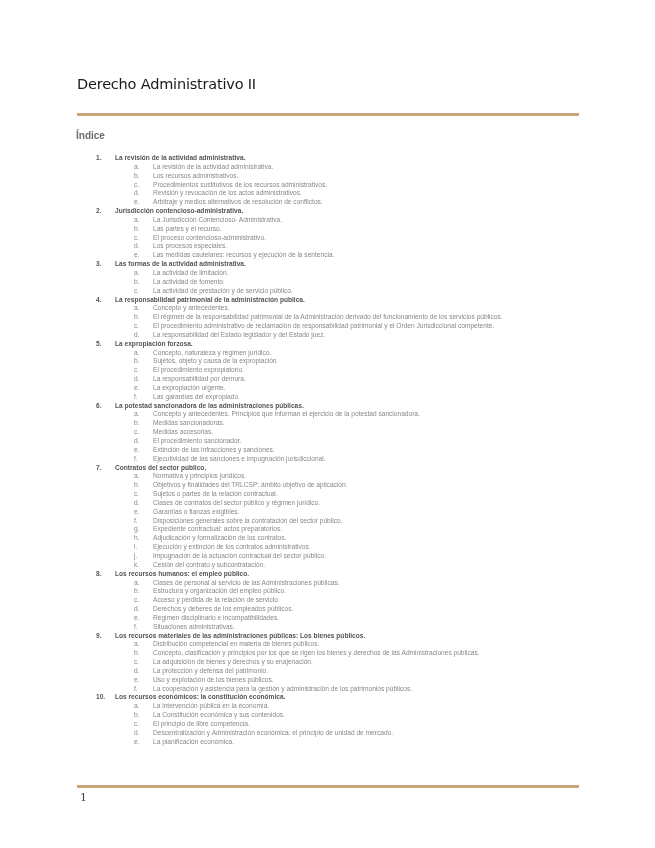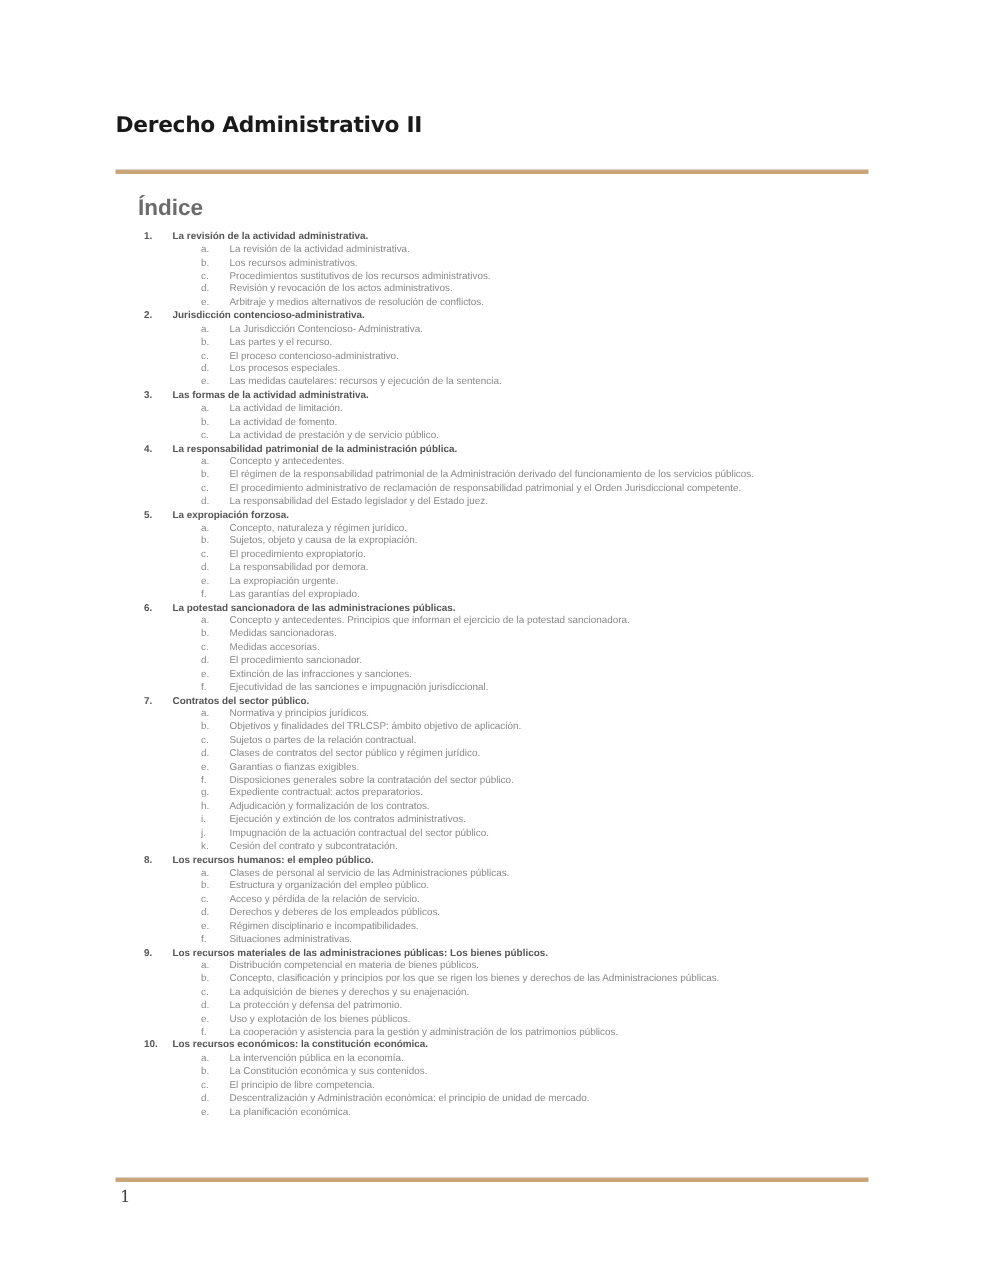--- a/index.html
+++ b/index.html
@@ -1,22 +1,22 @@
 <!DOCTYPE html>
 <html><head>
   <meta charset="utf-8">
   <style>
     html, body { margin: 0; padding: 0; background: #ffffff; }
     body { width: 655px; height: 848px; position: relative; overflow: hidden; font-family: "Liberation Sans", sans-serif; }
     .page { position: absolute; left: 0; top: 0; width: 655px; height: 848px; background: #fff; }
-    .doc-title { position: absolute; left: 77px; top: 76px; font-family: "DejaVu Sans", sans-serif; font-weight: bold; font-size: 14.5px; color: #1a1a1a; letter-spacing: -0.2px; margin: 0; }
+    .doc-title { position: absolute; left: 77px; top: 76px; font-family: "DejaVu Sans", sans-serif; font-weight: normal; font-size: 14.5px; color: #1a1a1a; letter-spacing: -0.2px; margin: 0; }
     .rule { position: absolute; left: 77px; width: 502px; height: 3px; background: #c9a57c; }
     .rule.top { top: 113px; }
     .rule.bottom { top: 785px; height: 2.5px; }
-    .index-heading { position: absolute; left: 92px; top: 130px; font-size: 15px; color: #6b6b6b; margin: 0; }
+    .index-heading { position: absolute; left: 76px; top: 130px; font-size: 10px; color: #6b6b6b; margin: 0; }
     .toc { position: absolute; left: 0; top: 154px; width: 655px; list-style: none; margin: 0; padding: 0; }
     .toc-section { margin: 0; padding: 0; }
     .sec-line { position: relative; height: 8.85px; line-height: 8.85px; font-size: 6.6px; white-space: nowrap; }
     .sec-num { position: absolute; left: 96px; color: #555; font-weight: bold; }
     .sec-title { position: absolute; left: 115px; color: #555; font-weight: bold; }
     .sub-list { list-style: none; margin: 0; padding: 0; }
     .sub-line { position: relative; height: 8.85px; line-height: 8.85px; font-size: 6.6px; white-space: nowrap; color: #888; }
     .sub-letter { position: absolute; left: 134px; }
     .sub-text { position: absolute; left: 153px; }
     .page-number { position: absolute; left: 80px; top: 791px; font-family: "DejaVu Serif", serif; font-size: 11px; color: #444; }

